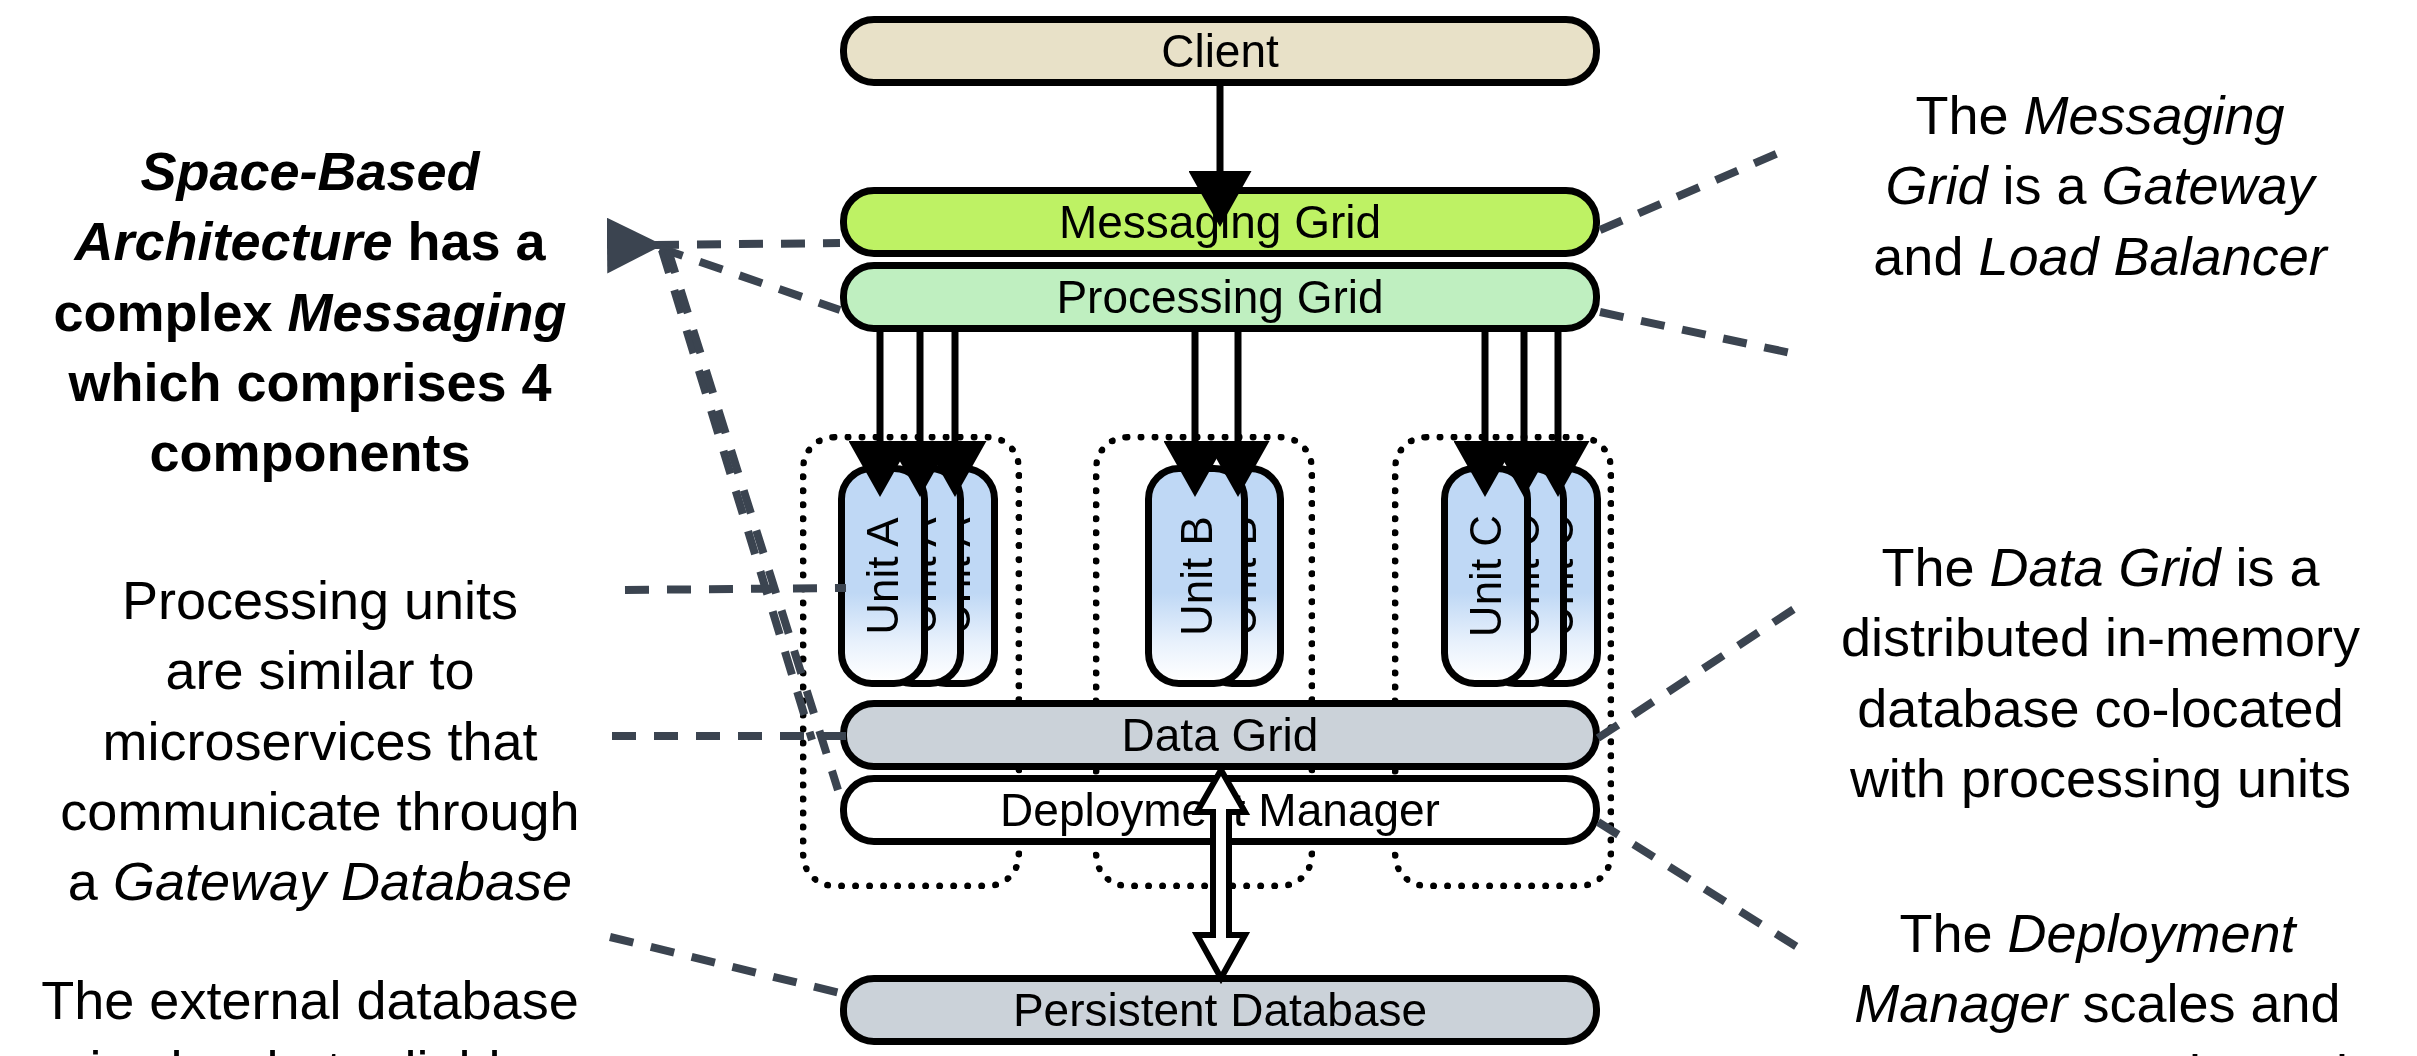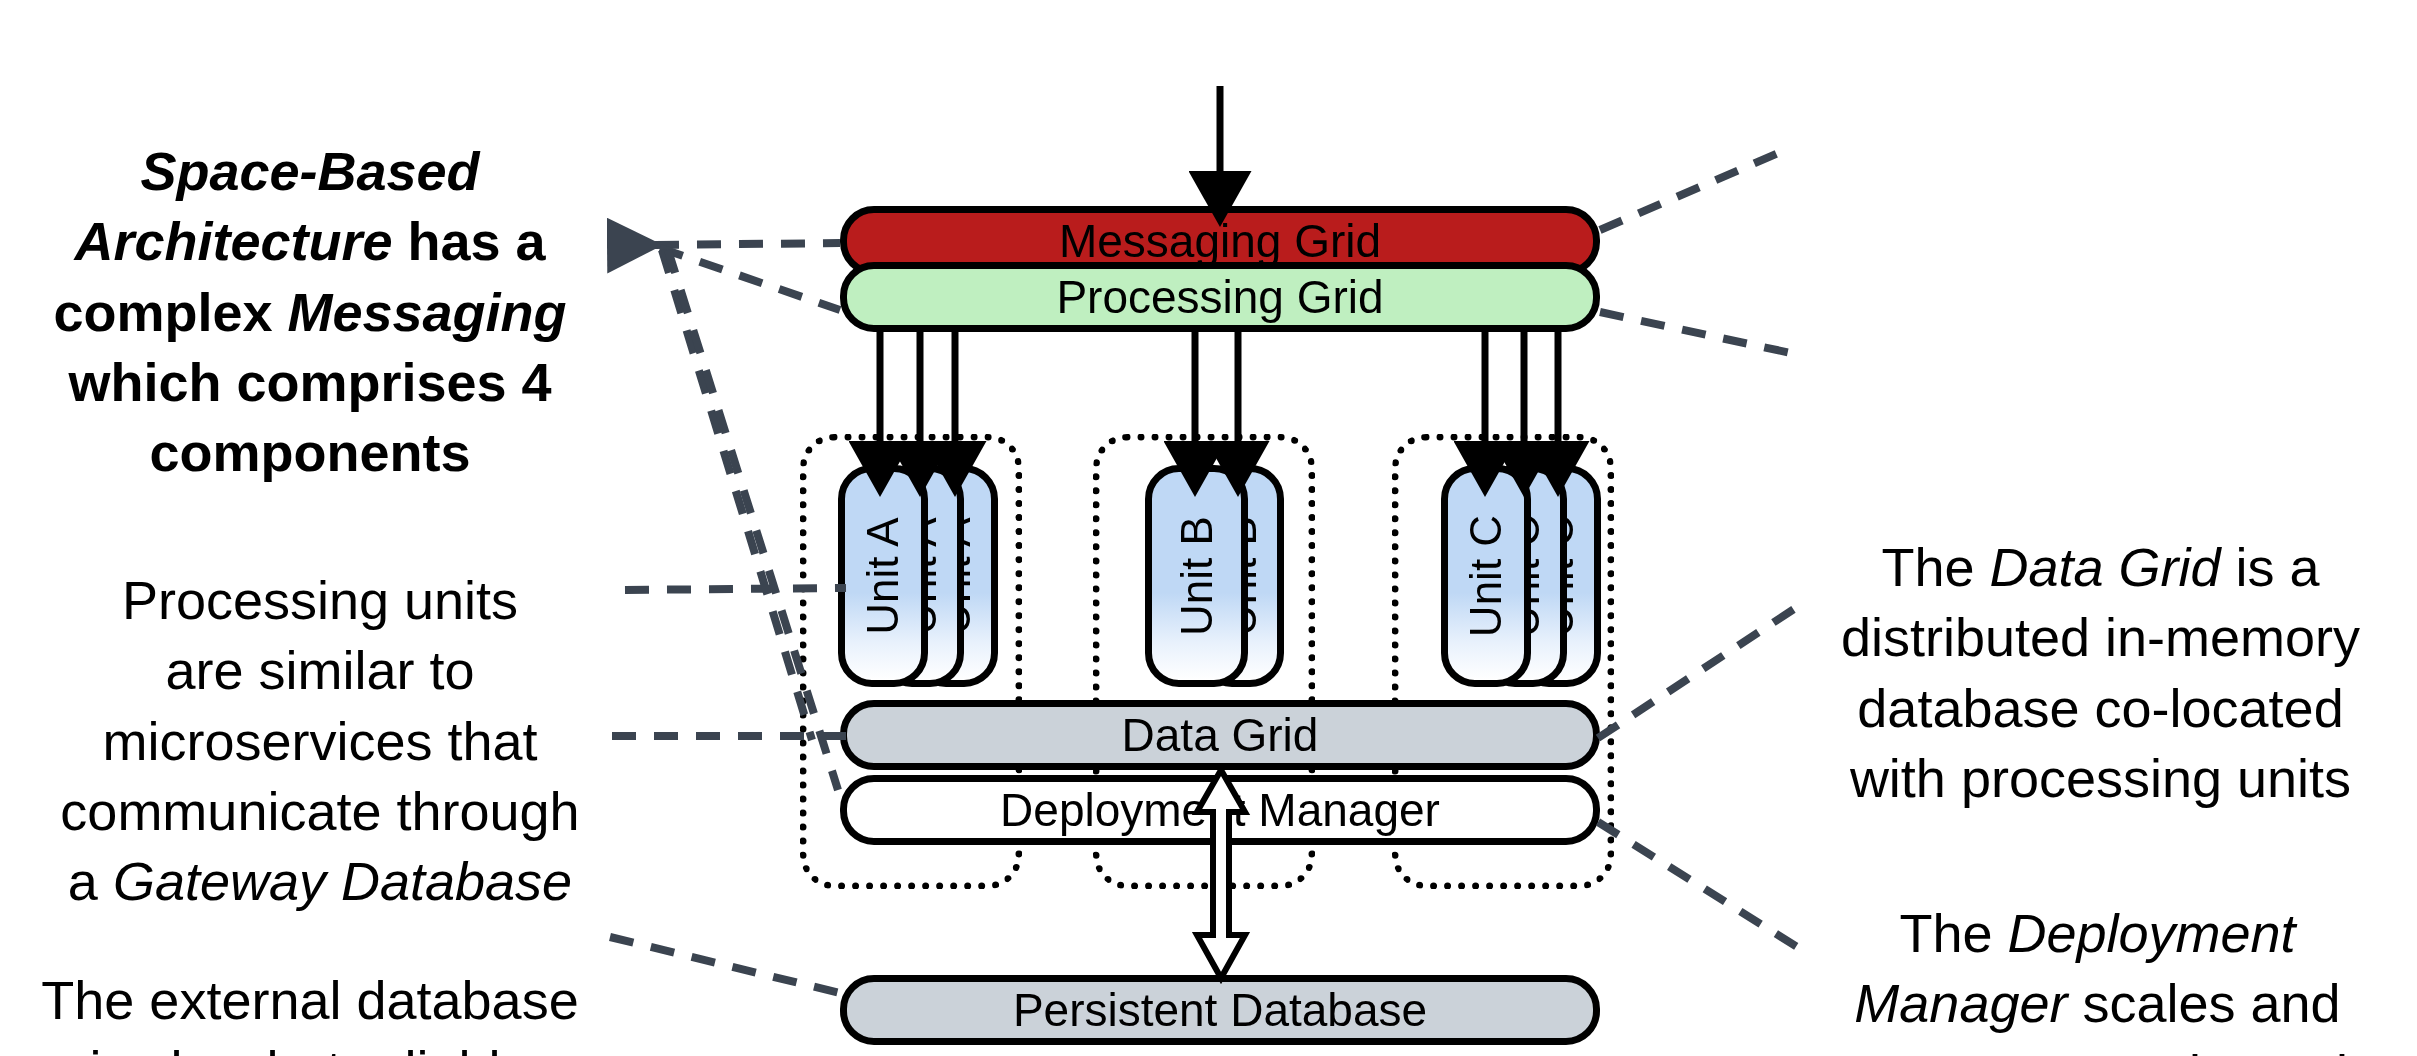--- a/index.html
+++ b/index.html
@@ -87,20 +87,23 @@
   </div>
 
   <div class="annot" style="left:20px; top:495px; width:600px;">
     Processing units<br>are similar to<br>microservices that<br>communicate through<br>a <em>Gateway Database</em>
   </div>
 
   <div class="annot" style="left:0px; top:895px; width:620px;">
     The external database<br>is slow but reliable
   </div>
 
+  <div class="annot" style="left:1795px; top:10px; width:610px;">
+    The <em>Messaging<br>Grid</em> is a <em>Gateway</em><br>and <em>Load Balancer</em>
+  </div>
 
 
   <div class="annot" style="left:1788px; top:462px; width:625px;">
     The <em>Data Grid</em> is a<br>distributed in-memory<br>database co-located<br>with processing units
   </div>
 
   <div class="annot" style="left:1780px; top:828px; width:635px;">
     The <em>Deployment<br>Manager</em> scales and<br>restarts processing units
   </div>
 
@@ -128,22 +131,25 @@
   <div class="unit" style="left:1515px; top:465px; width:86px; height:222px; z-index:3;">
     <span class="ulabel">Unit C</span>
   </div>
   <div class="unit" style="left:1481px; top:465px; width:86px; height:222px; z-index:4;">
     <span class="ulabel">Unit C</span>
   </div>
   <div class="unit" style="left:1441px; top:465px; width:90px; height:222px; z-index:5;">
     <span class="ulabel">Unit C</span>
   </div>
 
-
-  <div class="node" style="left:840px; top:206px; width:760px; height:70px; background:#b91c1c; z-index:10;">
+  <div class="node" style="left:840px; top:16px; width:760px; height:70px; background:#E8E1C8; z-index:10;">
+    <span>Client</span>
+  </div>
+
+  <div class="node" style="left:840px; top:187px; width:760px; height:70px; background:#bef264; z-index:10;">
     <span>Messaging Grid</span>
   </div>
 
   <div class="node" style="left:840px; top:262px; width:760px; height:70px; background:#BFEFC0; z-index:10;">
     <span>Processing Grid</span>
   </div>
 
   <div class="node" style="left:840px; top:700px; width:760px; height:70px; background:#CBD2D9; z-index:10;">
     <span>Data Grid</span>
   </div>

